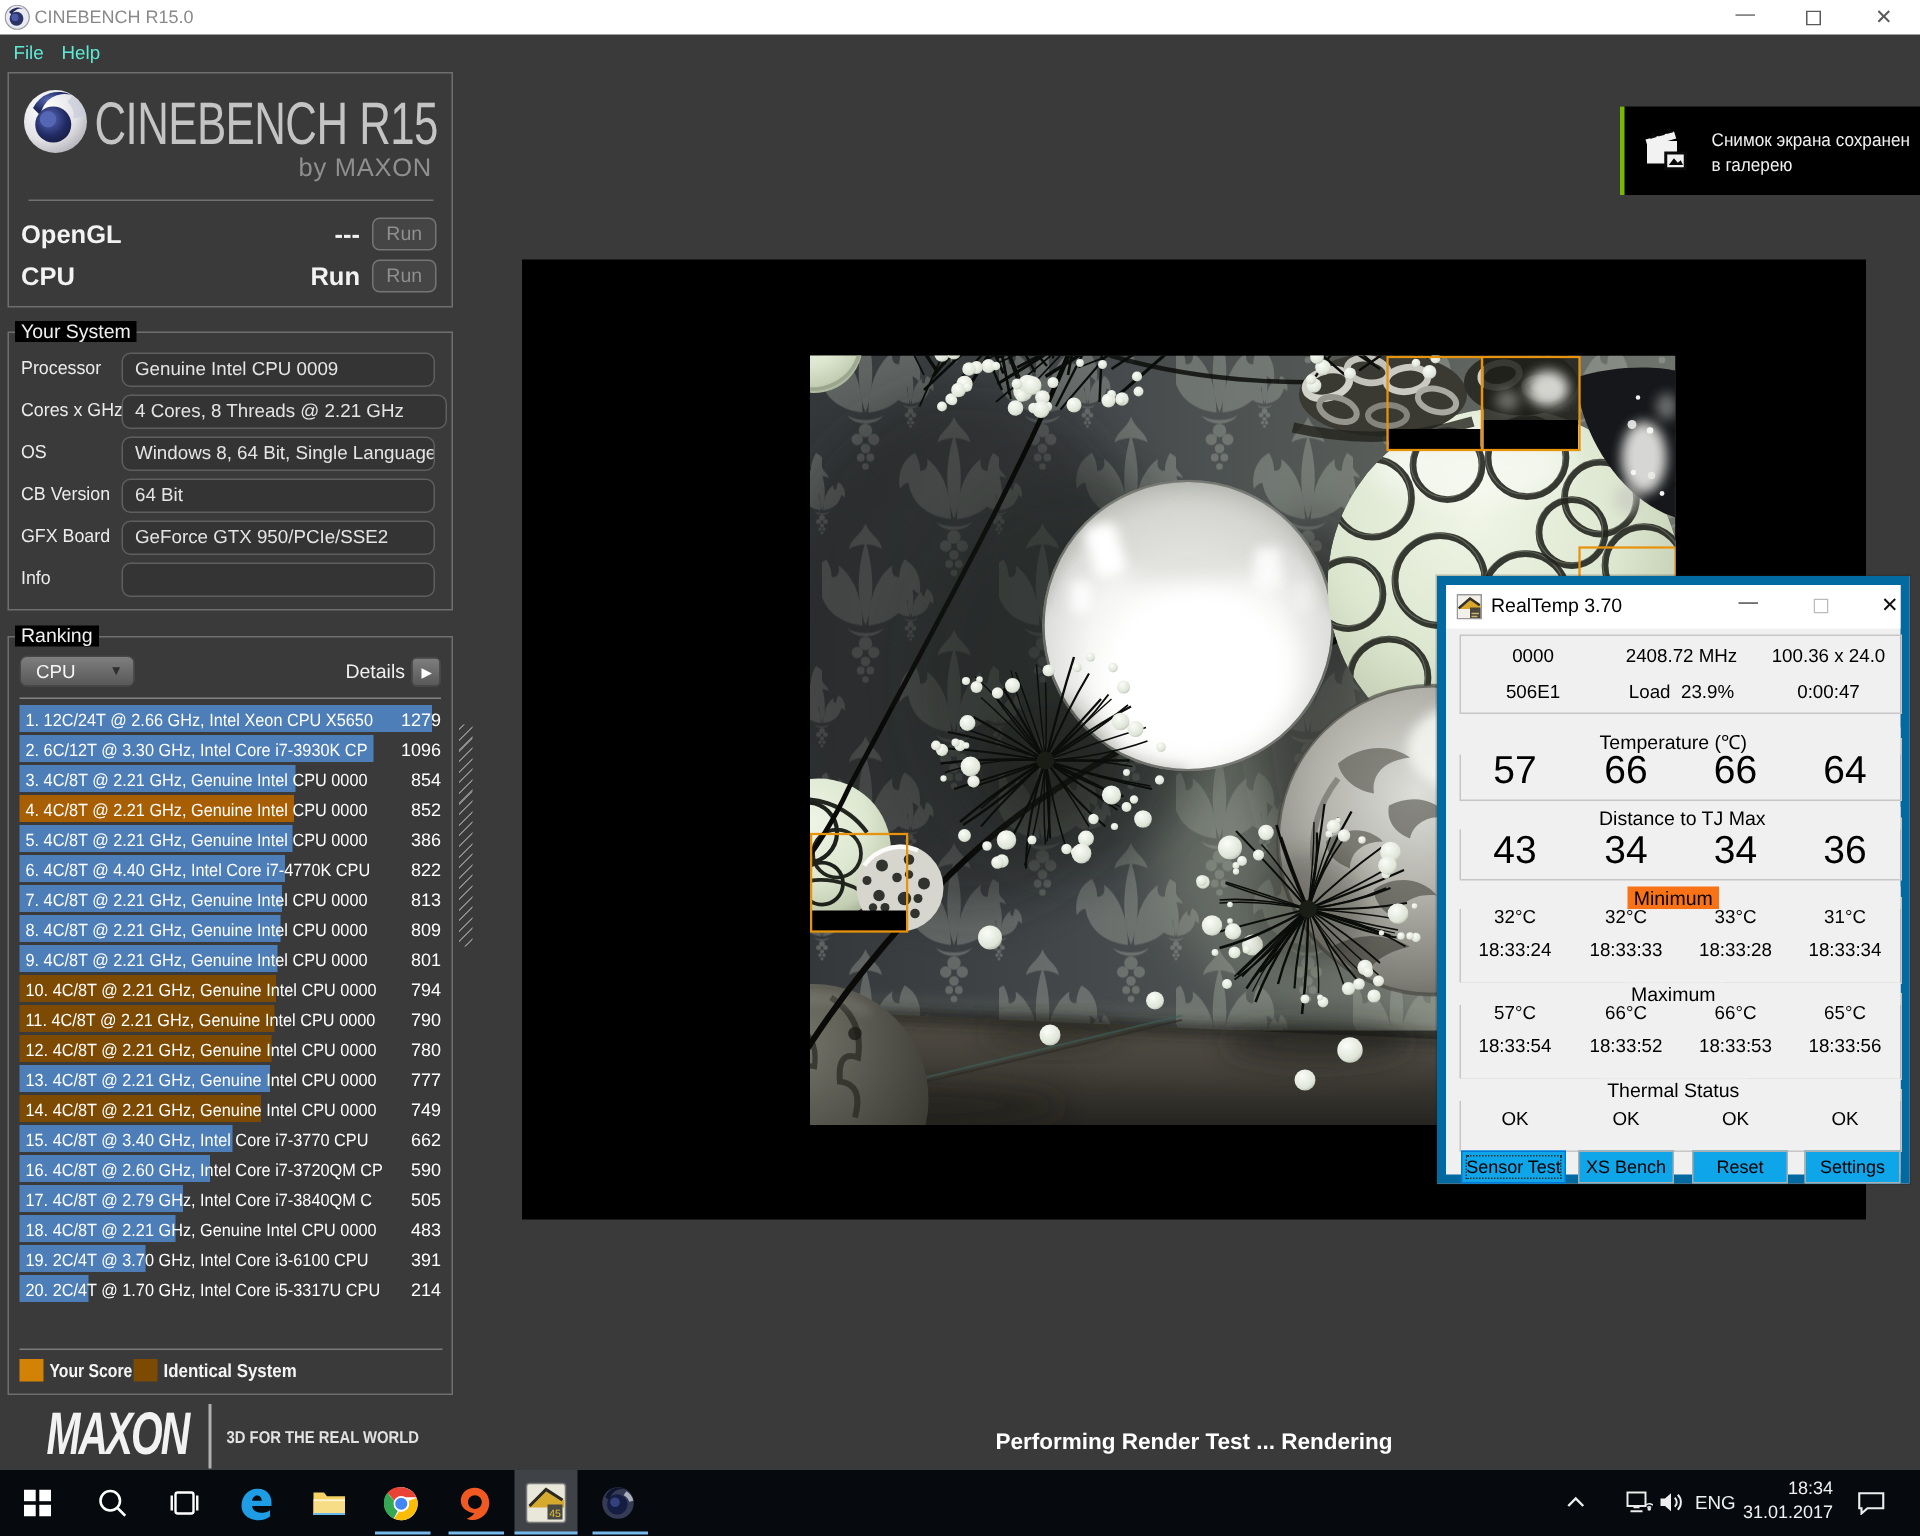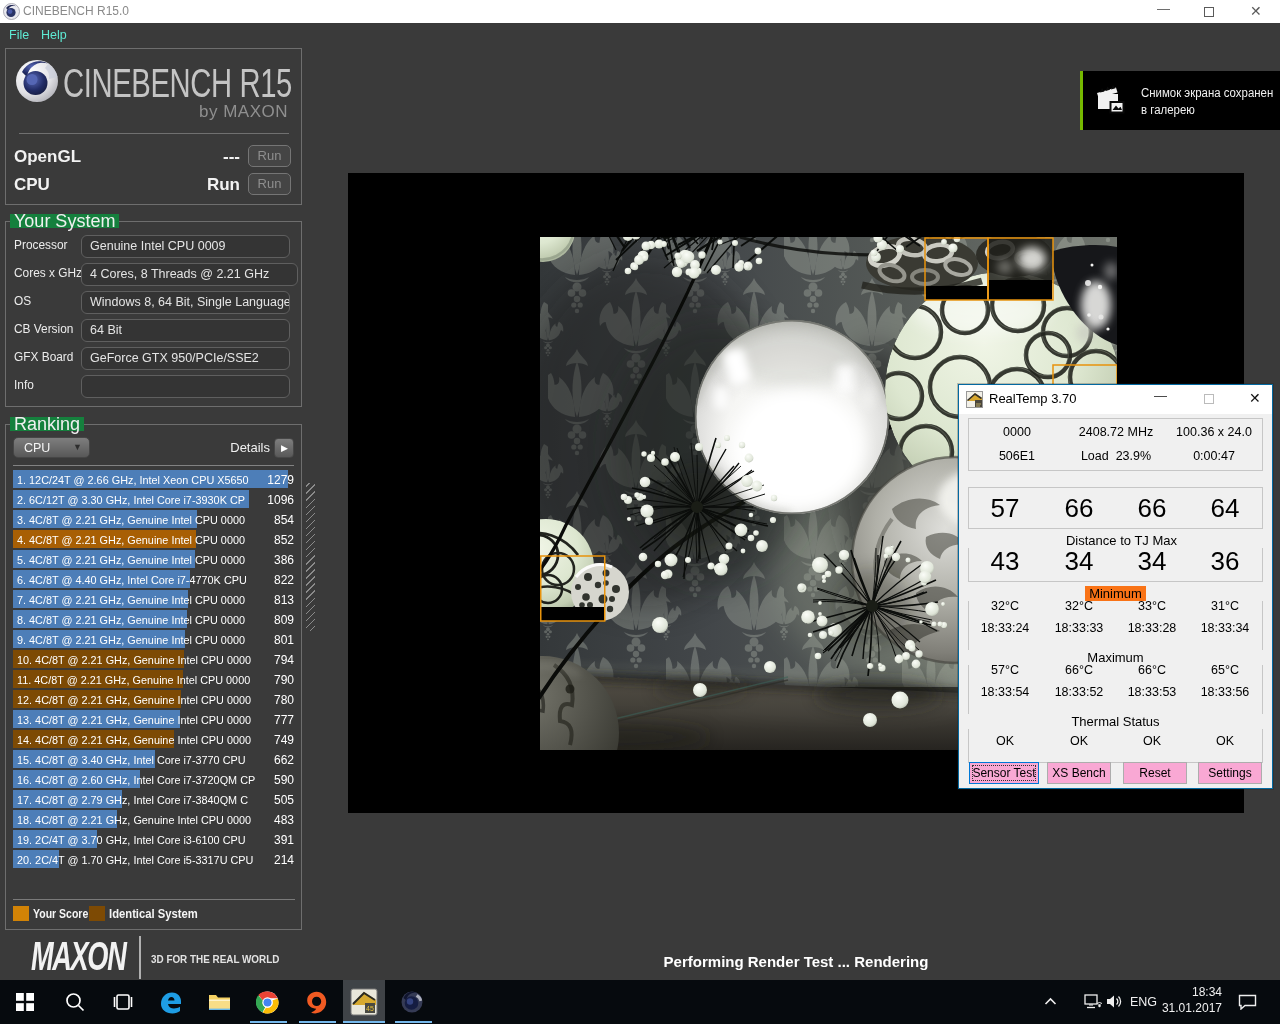--- a/index.html
+++ b/index.html
@@ -3,33 +3,33 @@
 <style>
 *{margin:0;padding:0;box-sizing:border-box}
 html,body{width:1280px;height:1024px;overflow:hidden}
 body{background:#3a3a3a;font-family:"Liberation Sans",sans-serif;position:relative}
 .a{position:absolute}
 #titlebar{left:0;top:0;width:1280px;height:23px;background:#fff}
 #titletxt{left:23px;top:4px;font-size:12px;color:#8a8a8a}
 .wbtn{top:3px;font-size:13px;color:#5a5a5a}
 .menu{top:5px;font-size:12.5px;color:#5eead4}
 .gbox{border:1px solid #6e6e6e}
-.glabel{background:#15803d;padding:0 4px;font-size:18px;color:#f0f0f0;line-height:14px}
+.glabel{background:#000000;padding:0 4px;font-size:13px;color:#f0f0f0;line-height:14px}
 .flabel{font-size:12.5px;color:#ececec;transform:scaleX(0.95);transform-origin:left;white-space:nowrap}
 .vbox{height:23px;background:#343434;border:1px solid #5f5f5f;border-radius:6px;color:#e4e4e4;font-size:12.5px;line-height:21px;padding-left:8px;white-space:nowrap;overflow:hidden}
 .runbtn{width:43px;height:22px;background:#454545;border:1px solid #757575;border-radius:5px;color:#8e8e8e;font-size:13px;text-align:center;line-height:20px}
 .rrow{position:absolute;left:13px;width:282px;height:18px}
 .rbar{position:absolute;left:0;top:0;height:18px}
 .rtxt{position:absolute;left:4px;top:2.5px;font-size:11.8px;color:#fff;white-space:nowrap;transform:scaleX(0.92);transform-origin:left}
 .rsc{position:absolute;right:1px;top:2.5px;font-size:12px;color:#fff}
 #taskbar{left:0;top:980px;width:1280px;height:44px;background:#060a0e}
 .tseg{position:absolute;top:1021px;height:2px;background:#76b9ed}
 .tray{color:#f0f0f0;font-size:12px}
 .rtg{position:absolute;border:1px solid #c6c6c6}
-.rtb{position:absolute;height:22px;background:#f9a8d4;border:1px solid #adadad;font-size:12px;color:#000;text-align:center;line-height:20px}
+.rtb{position:absolute;height:22px;background:#0ea5e9;border:1px solid #adadad;font-size:12px;color:#000;text-align:center;line-height:20px}
 .rtc{position:absolute;font-size:12.5px;color:#000;text-align:center;white-space:nowrap}
 .rtbig{position:absolute;font-size:26px;color:#000;text-align:center;white-space:nowrap}
 .rtlab{position:absolute;font-size:13px;color:#000;text-align:center;background:#f0f0f0;padding:0 3px;white-space:nowrap}
 </style></head><body>
 
 <div class="a" id="titlebar"></div>
 <svg class="a" style="left:3px;top:3px" width="17" height="17" viewBox="0 0 17 17">
  <circle cx="8.5" cy="8.5" r="8" fill="#e9e9ef"></circle>
  <circle cx="8.5" cy="8.5" r="8" fill="none" stroke="#9a9aa6" stroke-width="0.8"></circle>
  <path d="M3 5 A7.4 7.4 0 0 1 13 3.2 A6 6 0 0 0 5 7 Z" fill="#232a56"></path>
@@ -739,21 +739,21 @@
  <g fill="#f2f2f2">
   <rect x="2" y="10" width="20" height="15"></rect>
   <path d="M1,9 L20,3.6 L21.5,8.4 L2.5,13.8 Z"></path>
   <path d="M4,8.6 L6,4.2 L8.5,7.4 Z M9.5,7 L11.5,2.6 L14,5.8 Z M15,5.4 L17,1 L19.5,4.2 Z" fill="#0a0a0a"></path>
   <rect x="13.5" y="17" width="15" height="12.5" fill="#0a0a0a"></rect>
   <rect x="15.5" y="19" width="11" height="8.5"></rect>
   <path d="M16.5,26 L20,21.5 L22.5,24.5 L24.5,22.8 L26,26 Z" fill="#0a0a0a"></path>
  </g>
 </svg>
 <div class="a" style="left:1141px;top:85px;font-size:12.3px;color:#f0f0f0;line-height:16.5px;white-space:nowrap;transform:scaleX(0.93);transform-origin:left">Снимок экрана сохранен<br>в галерею</div>
-<div class="a" style="left:958px;top:384px;width:315px;height:405px;background:#f0f0f0;border:1px solid #0369a1;box-shadow:0 0 0 1px rgba(30,30,30,0.25)">
+<div class="a" style="left:958px;top:384px;width:315px;height:405px;background:#f0f0f0;border:6px solid #0369a1;box-shadow:0 0 0 1px rgba(30,30,30,0.25)">
     <div style="position:absolute;left:0;top:0;width:100%;height:29px;background:#fff"></div>
     <svg style="position:absolute;left:7px;top:6px" width="17" height="17" viewBox="0 0 17 17">
 <rect x="0.5" y="0.5" width="16" height="16" fill="#f2f0e8" stroke="#999"></rect>
 <path d="M1,10 L9,2 L16,7 L16,10 Z" fill="#d8a72e"></path>
 <path d="M1.5,9.5 L9,3 L15.5,7.5" stroke="#33302a" stroke-width="1.6" fill="none"></path>
 <path d="M9,9 L16,9 L16,16 L9,16 Z" fill="#4a463c"></path>
 <path d="M10,13 l5,0 M10,15 l4,0" stroke="#c8b46a" stroke-width="0.9"></path>
 </svg>
     <div style="position:absolute;left:30px;top:6px;font-size:13px;color:#000">RealTemp 3.70</div>
     <div style="position:absolute;left:195px;top:3px;width:14px;font-size:13px;color:#333">—</div>
@@ -762,20 +762,21 @@
     </svg>
     <div style="position:absolute;left:290px;top:5px;font-size:14px;color:#111">✕</div>
     <div class="rtg" style="left:9px;top:33px;width:295px;height:53px"></div>
     <div class="rtc" style="left:-2px;top:40px;width:120px">0000</div>
     <div class="rtc" style="left:97px;top:40px;width:120px">2408.72 MHz</div>
     <div class="rtc" style="left:195px;top:40px;width:120px">100.36 x 24.0</div>
     <div class="rtc" style="left:-2px;top:64px;width:120px">506E1</div>
     <div class="rtc" style="left:97px;top:64px;width:120px">Load&nbsp;&nbsp;23.9%</div>
     <div class="rtc" style="left:195px;top:64px;width:120px">0:00:47</div>
     <div class="rtg" style="left:9px;top:102px;width:295px;height:42px"></div>
+    <div class="rtlab" style="left:0;top:95px;width:100%;"><span style="background:#f0f0f0;padding:0 4px">Temperature (℃)</span></div>
     <div class="rtbig" style="left:-9px;top:108px;width:110px">57</div>
     <div class="rtbig" style="left:65px;top:108px;width:110px">66</div>
     <div class="rtbig" style="left:138px;top:108px;width:110px">66</div>
     <div class="rtbig" style="left:211px;top:108px;width:110px">64</div>
     <div class="rtg" style="left:9px;top:155px;width:295px;height:42px"></div>
     <div class="rtlab" style="left:0;top:148px;width:100%;padding-left:15px;"><span style="background:#f0f0f0;padding:0 4px">Distance to TJ Max</span></div>
     <div class="rtbig" style="left:-9px;top:161px;width:110px">43</div>
     <div class="rtbig" style="left:65px;top:161px;width:110px">34</div>
     <div class="rtbig" style="left:138px;top:161px;width:110px">34</div>
     <div class="rtbig" style="left:211px;top:161px;width:110px">36</div>

